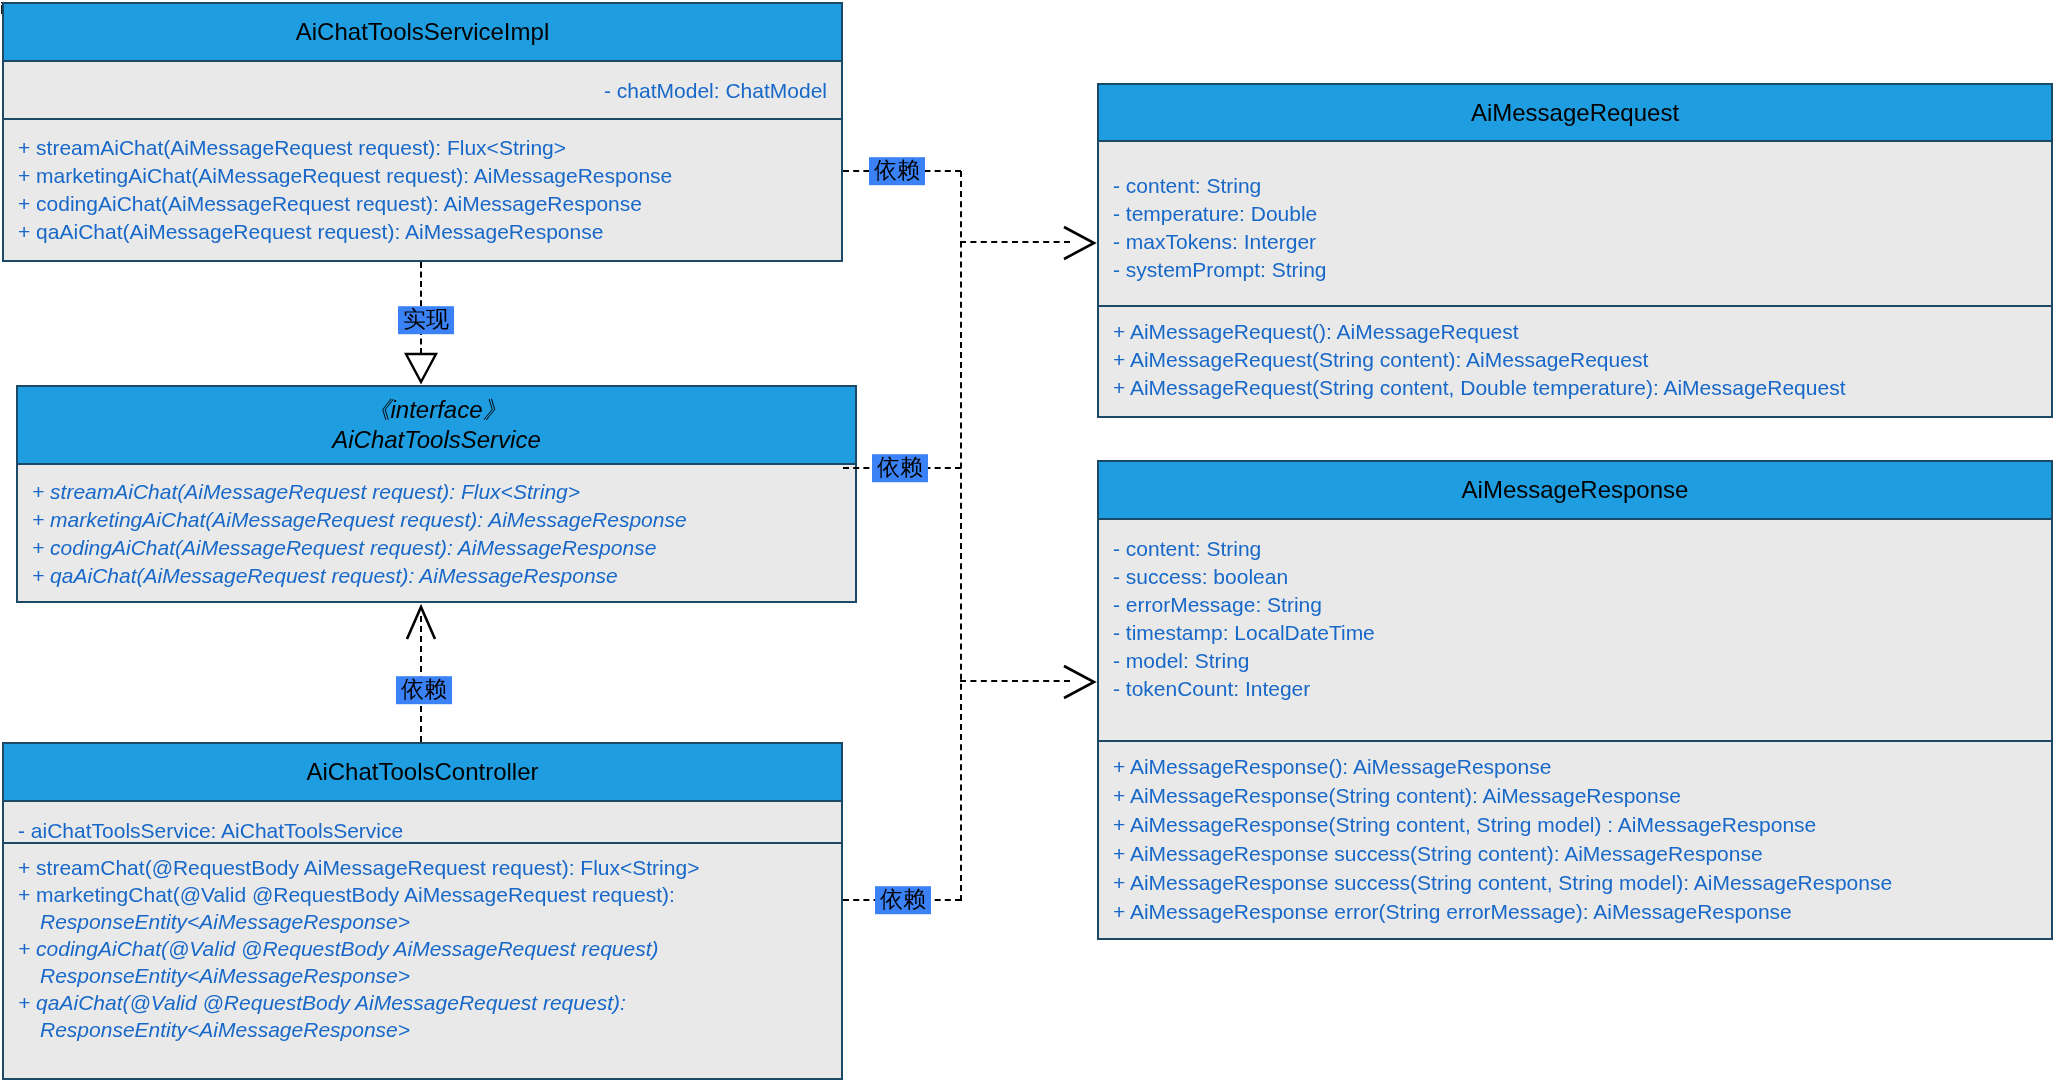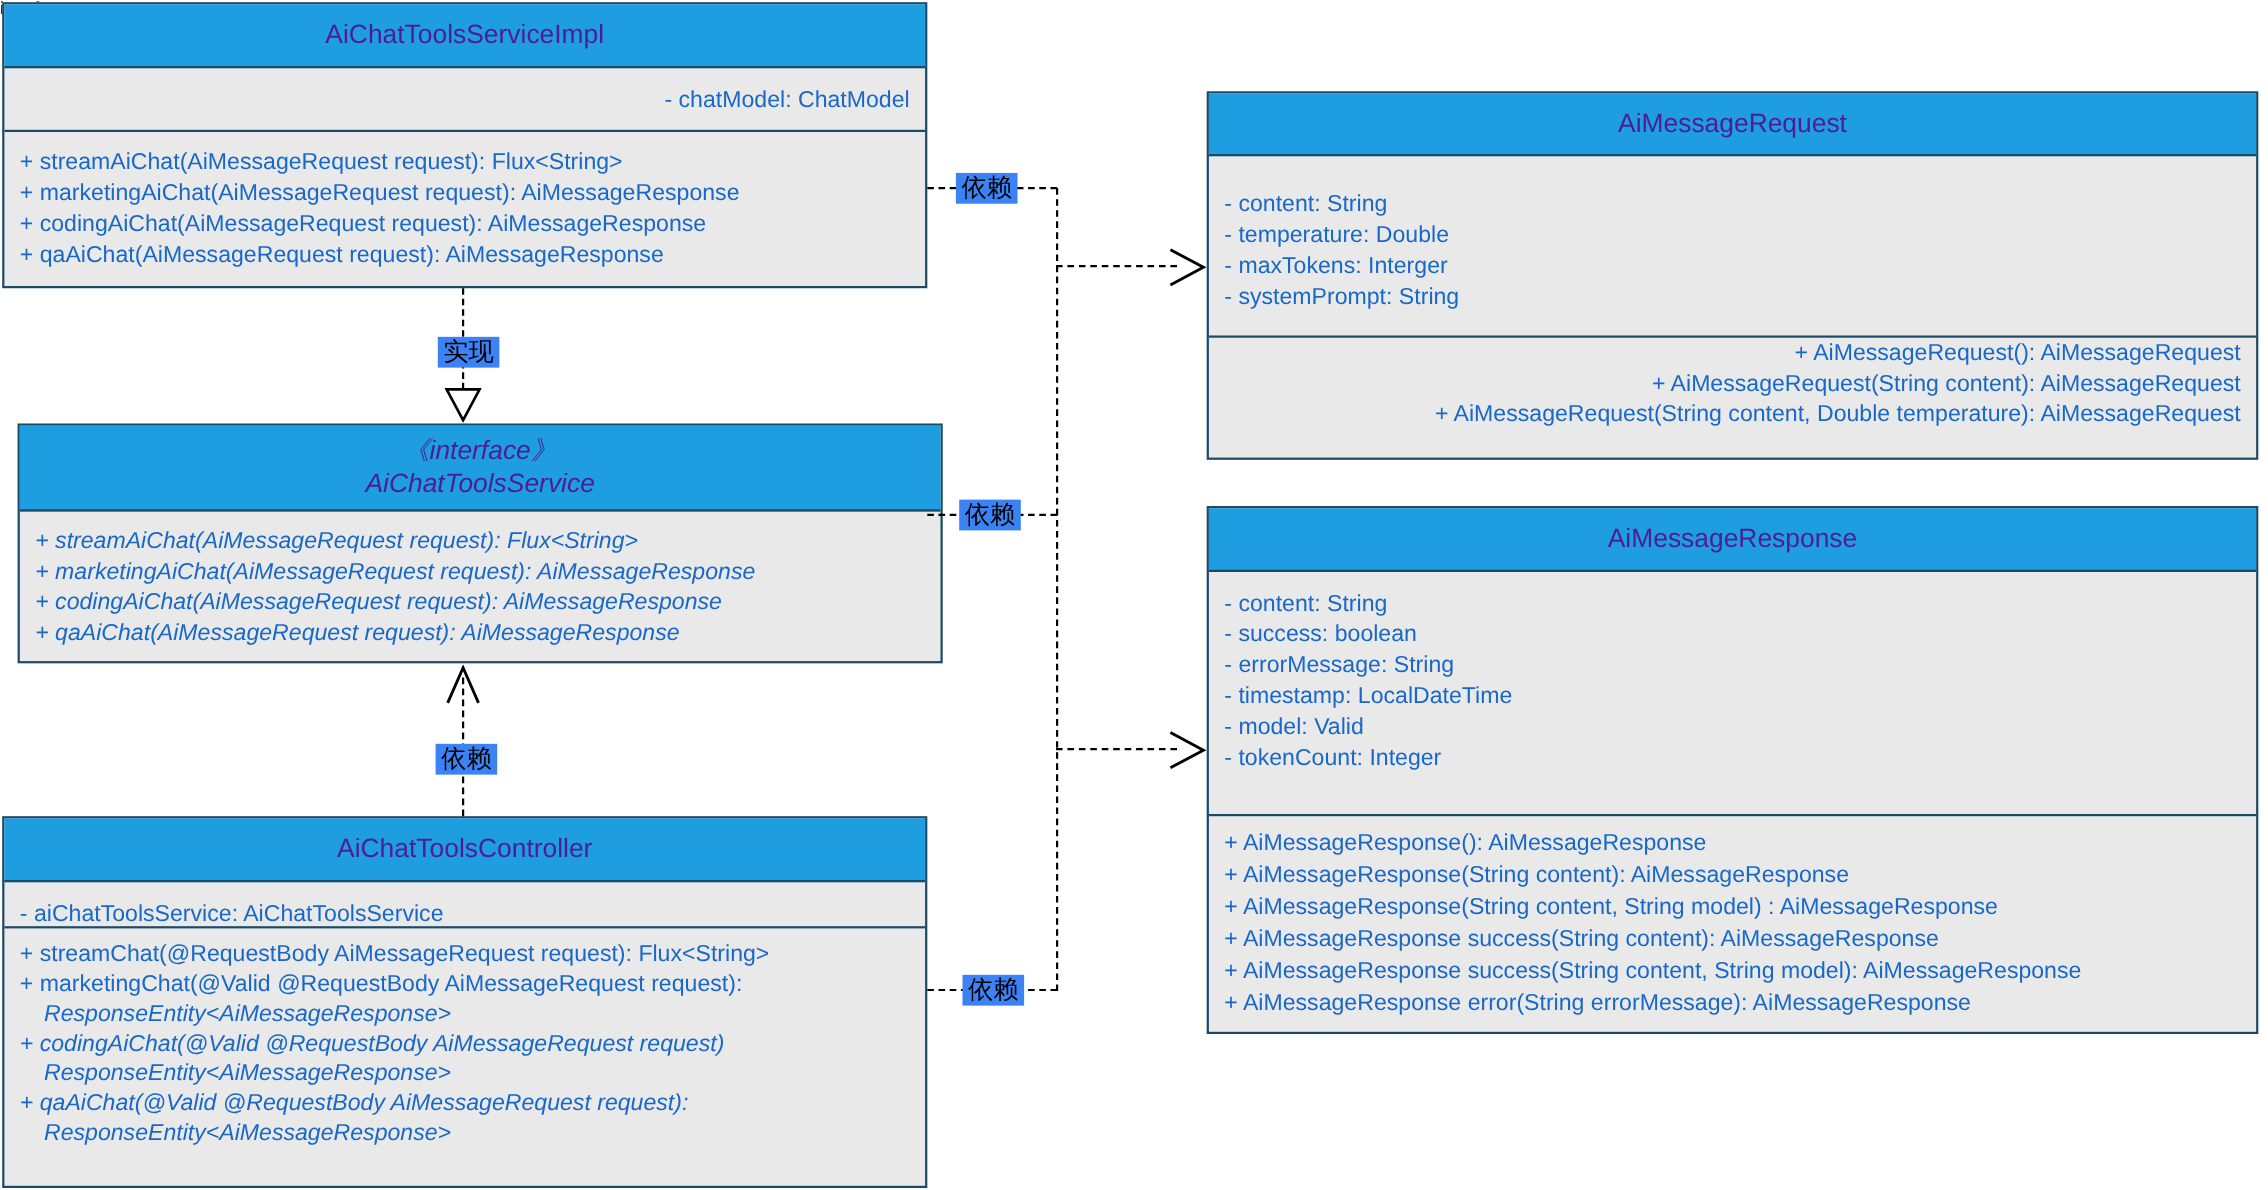--- a/index.html
+++ b/index.html
@@ -20,21 +20,21 @@
     overflow: hidden;
   }
   .uml-class {
     position: absolute;
     border: 2px solid var(--box_border, #1C4A66);
     background: var(--box_bg, #E9E9E9);
   }
   .uml-header {
     background: var(--header_bg, #1E9DE0);
     border-bottom: 2px solid var(--box_border, #1C4A66);
-    color: #4c1d95;
+    color: #000000;
     font-size: 24px;
     display: flex;
     flex-direction: column;
     align-items: center;
     justify-content: center;
     line-height: 1.25;
     text-align: center;
   }
   .uml-header.italic { font-style: italic; }
   .uml-section { padding: 12px 14px 8px 14px; }
@@ -119,38 +119,38 @@
   <div class="uml-class" style="left:1097px; top:83px; width:956px; height:335px;">
     <div class="uml-header" style="height:57px;">
       <span>AiMessageRequest</span>
     </div>
     <div class="uml-section divided" style="height:165px; padding-top:30px;">
       <div class="ln">- content: String</div>
       <div class="ln">- temperature: Double</div>
       <div class="ln">- maxTokens: Interger</div>
       <div class="ln">- systemPrompt: String</div>
     </div>
-    <div class="uml-section" style="padding-top:0;text-align:right;">
+    <div class="uml-section" style="padding-top:11px;">
       <div class="ln">+ AiMessageRequest(): AiMessageRequest</div>
       <div class="ln">+ AiMessageRequest(String content): AiMessageRequest</div>
       <div class="ln">+ AiMessageRequest(String content, Double temperature): AiMessageRequest</div>
     </div>
   </div>
 
   
   <div class="uml-class" style="left:1097px; top:460px; width:956px; height:480px;">
     <div class="uml-header" style="height:58px;justify-content:center;">
       <span>AiMessageResponse</span>
     </div>
     <div class="uml-section divided" style="height:222px; padding-top:15px;">
       <div class="ln">- content: String</div>
       <div class="ln">- success: boolean</div>
       <div class="ln">- errorMessage: String</div>
       <div class="ln">- timestamp: LocalDateTime</div>
-      <div class="ln">- model: Valid</div>
+      <div class="ln">- model: String</div>
       <div class="ln">- tokenCount: Integer</div>
     </div>
     <div class="uml-section" style="padding-top:10px;">
       <div class="ln" style="line-height:29px;">+ AiMessageResponse(): AiMessageResponse</div>
       <div class="ln" style="line-height:29px;">+ AiMessageResponse(String content): AiMessageResponse</div>
       <div class="ln" style="line-height:29px;">+ AiMessageResponse(String content, String model) : AiMessageResponse</div>
       <div class="ln" style="line-height:29px;">+ AiMessageResponse success(String content): AiMessageResponse</div>
       <div class="ln" style="line-height:29px;">+ AiMessageResponse success(String content, String model): AiMessageResponse</div>
       <div class="ln" style="line-height:29px;">+ AiMessageResponse error(String errorMessage): AiMessageResponse</div>
     </div>

